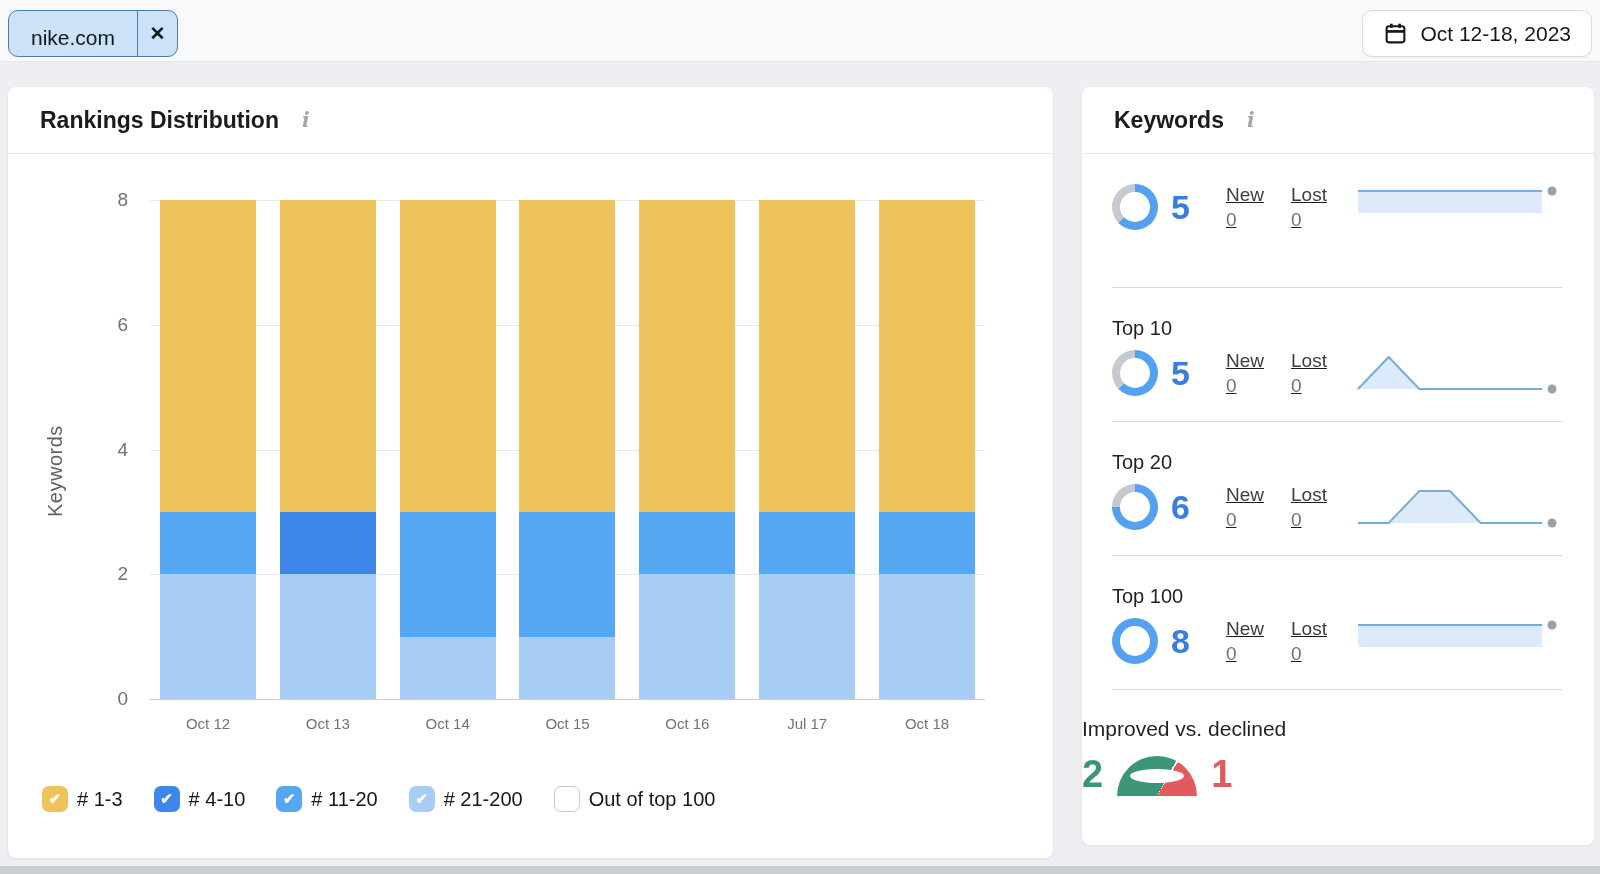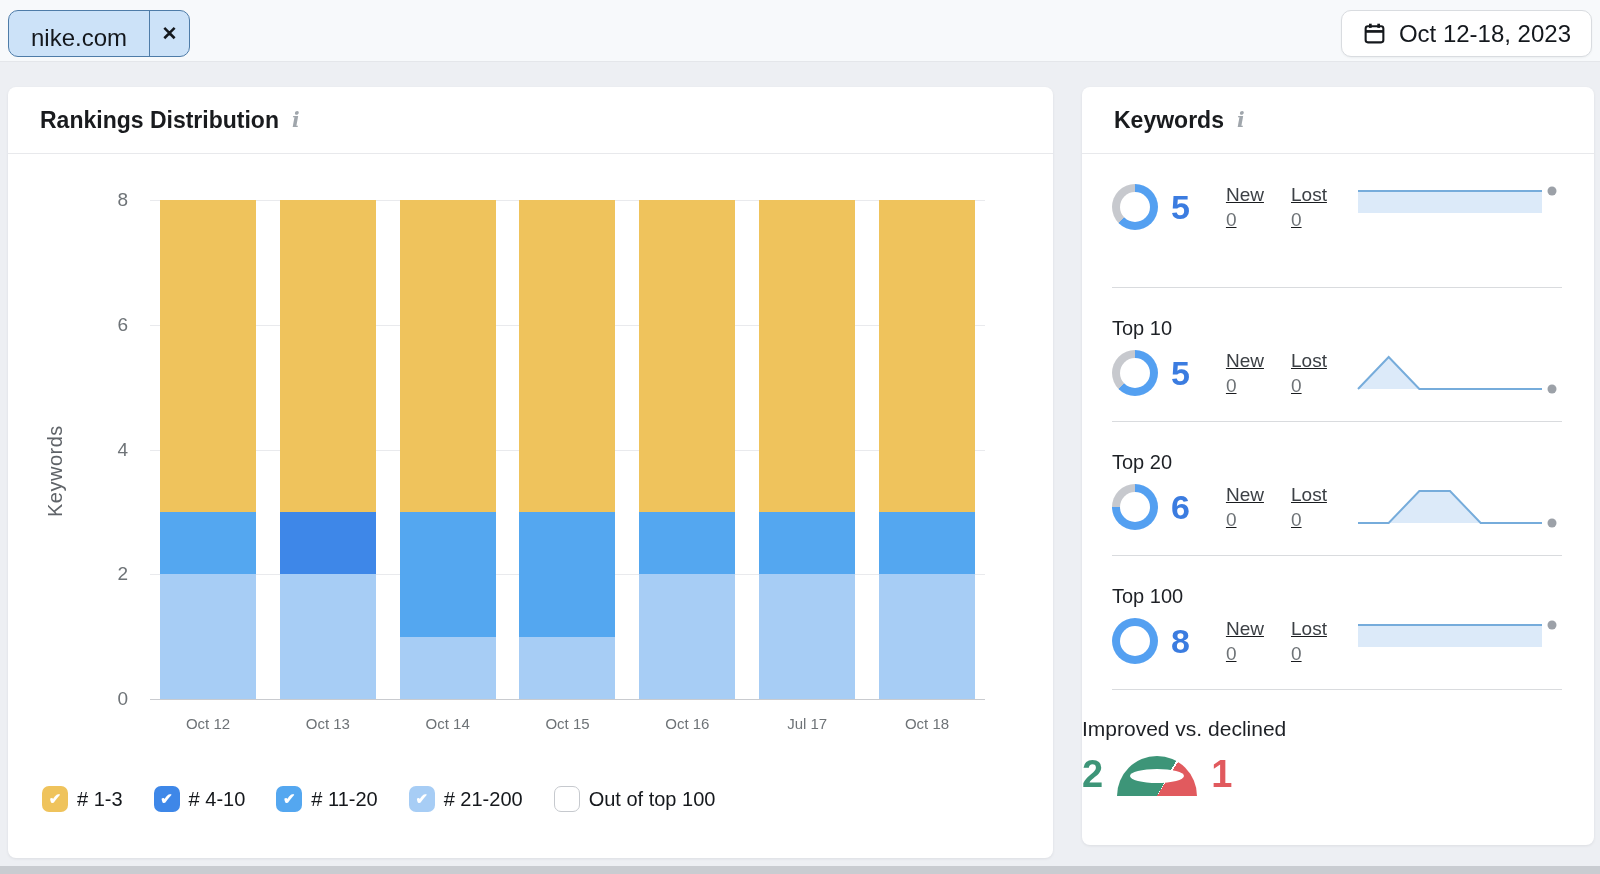--- a/index.html
+++ b/index.html
@@ -17,43 +17,43 @@
     background:#F7F9FB; border-bottom:1px solid #E4E6EA;
   }
   .chip {
     position:absolute; left:8px; top:10px; height:47px;
     display:flex; align-items:stretch;
     background:#CCE2F8; border:1.5px solid #4E7CA8; border-radius:10px;
     overflow:hidden; cursor:pointer;
   }
   .chip-label {
     display:flex; align-items:center; padding:0 22px;
-    font-size:24px; color:#14181D;margin-top:8px;
+    font-size:21px; color:#14181D;margin-top:8px;
   }
   .chip-close {
     display:flex; align-items:center; justify-content:center;
     width:40px; border-left:1.5px solid #4E7CA8;
     font-size:19px; font-weight:bold; color:#14181D; cursor:pointer;
   }
   .datebtn {
     position:absolute; right:8px; top:10px; height:47px;
     display:flex; align-items:center; gap:12px; padding:0 20px;
     background:#FFFFFF; border:1px solid #D9DCE0; border-radius:10px;
     box-shadow:0 1px 2px rgba(20,30,40,.05);
-    font-size:24px; color:#14181D; cursor:pointer;
+    font-size:21px; color:#14181D; cursor:pointer;
   }
   
   .card {
     position:absolute; background:#fff; border-radius:8px;
     box-shadow:0 1px 3px rgba(20,30,40,.08);
   }
   .card-left  { left:8px;    top:87px; width:1045px; height:771px; }
   .card-right { left:1082px; top:87px; width:512px;  height:758px; }
   .card-title-row {
-    height:67px; display:flex; align-items:center; gap:10px;
+    height:67px; display:flex; align-items:center; gap:20px;
     padding-left:32px; border-bottom:1px solid #E8E9EC;
   }
   .card-title { font-size:23px; font-weight:bold; color:#191B1E; }
   .info-i {
     font-family:"DejaVu Serif", serif; font-style:italic; font-weight:bold;
     font-size:20px; color:#A0A6AC; cursor:pointer; padding:0 3px;
   }
   
   .chart-area { position:absolute; inset:0; }
   .gridline { position:absolute; height:1px; background:#E9EAED; }

